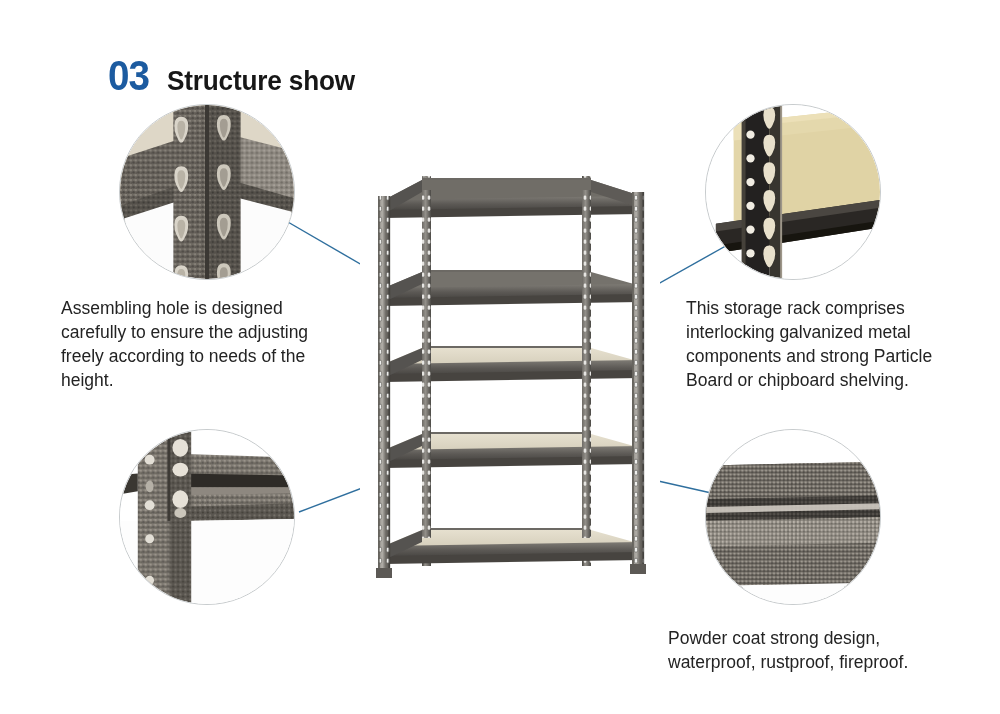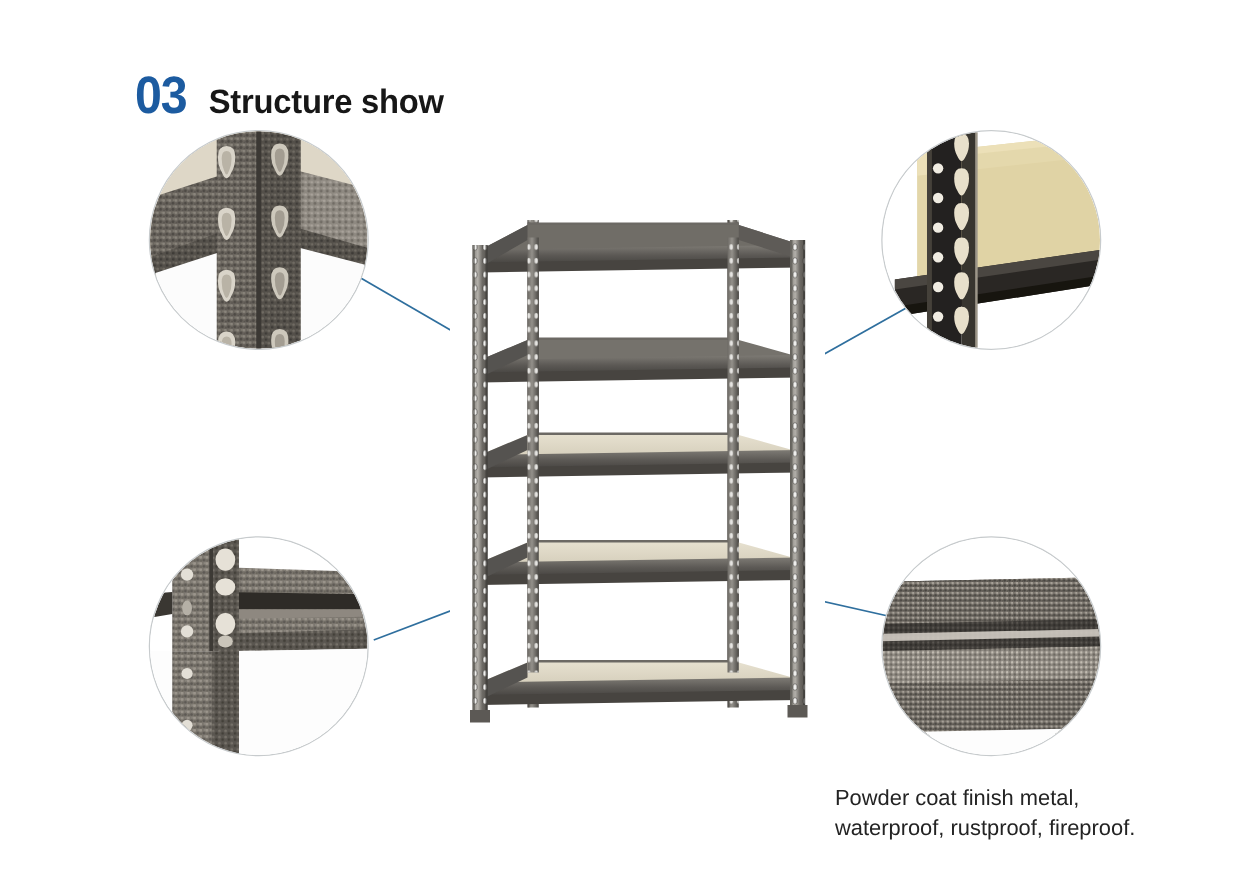--- a/index.html
+++ b/index.html
@@ -402,16 +402,24 @@
         <path d="M270 404 L286 404 L286 414 L270 414 Z" fill="#5c5955"></path>
       </g>
 
       <rect x="62" y="30" width="9" height="348" fill="url(#postGb)"></rect>
       <rect x="62" y="30" width="9" height="348" fill="url(#slotsB)"></rect>
       <rect x="222" y="30" width="9" height="348" fill="url(#postGb)"></rect>
       <rect x="222" y="30" width="9" height="348" fill="url(#slotsB)"></rect>
     </svg>
   </div>
 
-  <div class="caption" id="cap-br">Powder coat finish metal,
+  <div class="caption" id="cap-tl">Assembling hole is designed
+carefully to ensure the adjusting
+freely according to needs of the
+height.</div>
+  <div class="caption" id="cap-tr">This  storage rack comprises
+interlocking galvanized metal
+components and strong Particle
+Board or chipboard shelving.</div>
+  <div class="caption" id="cap-br">Powder coat strong design,
 waterproof, rustproof, fireproof.</div>
 
 </div>
 
 </body></html>

